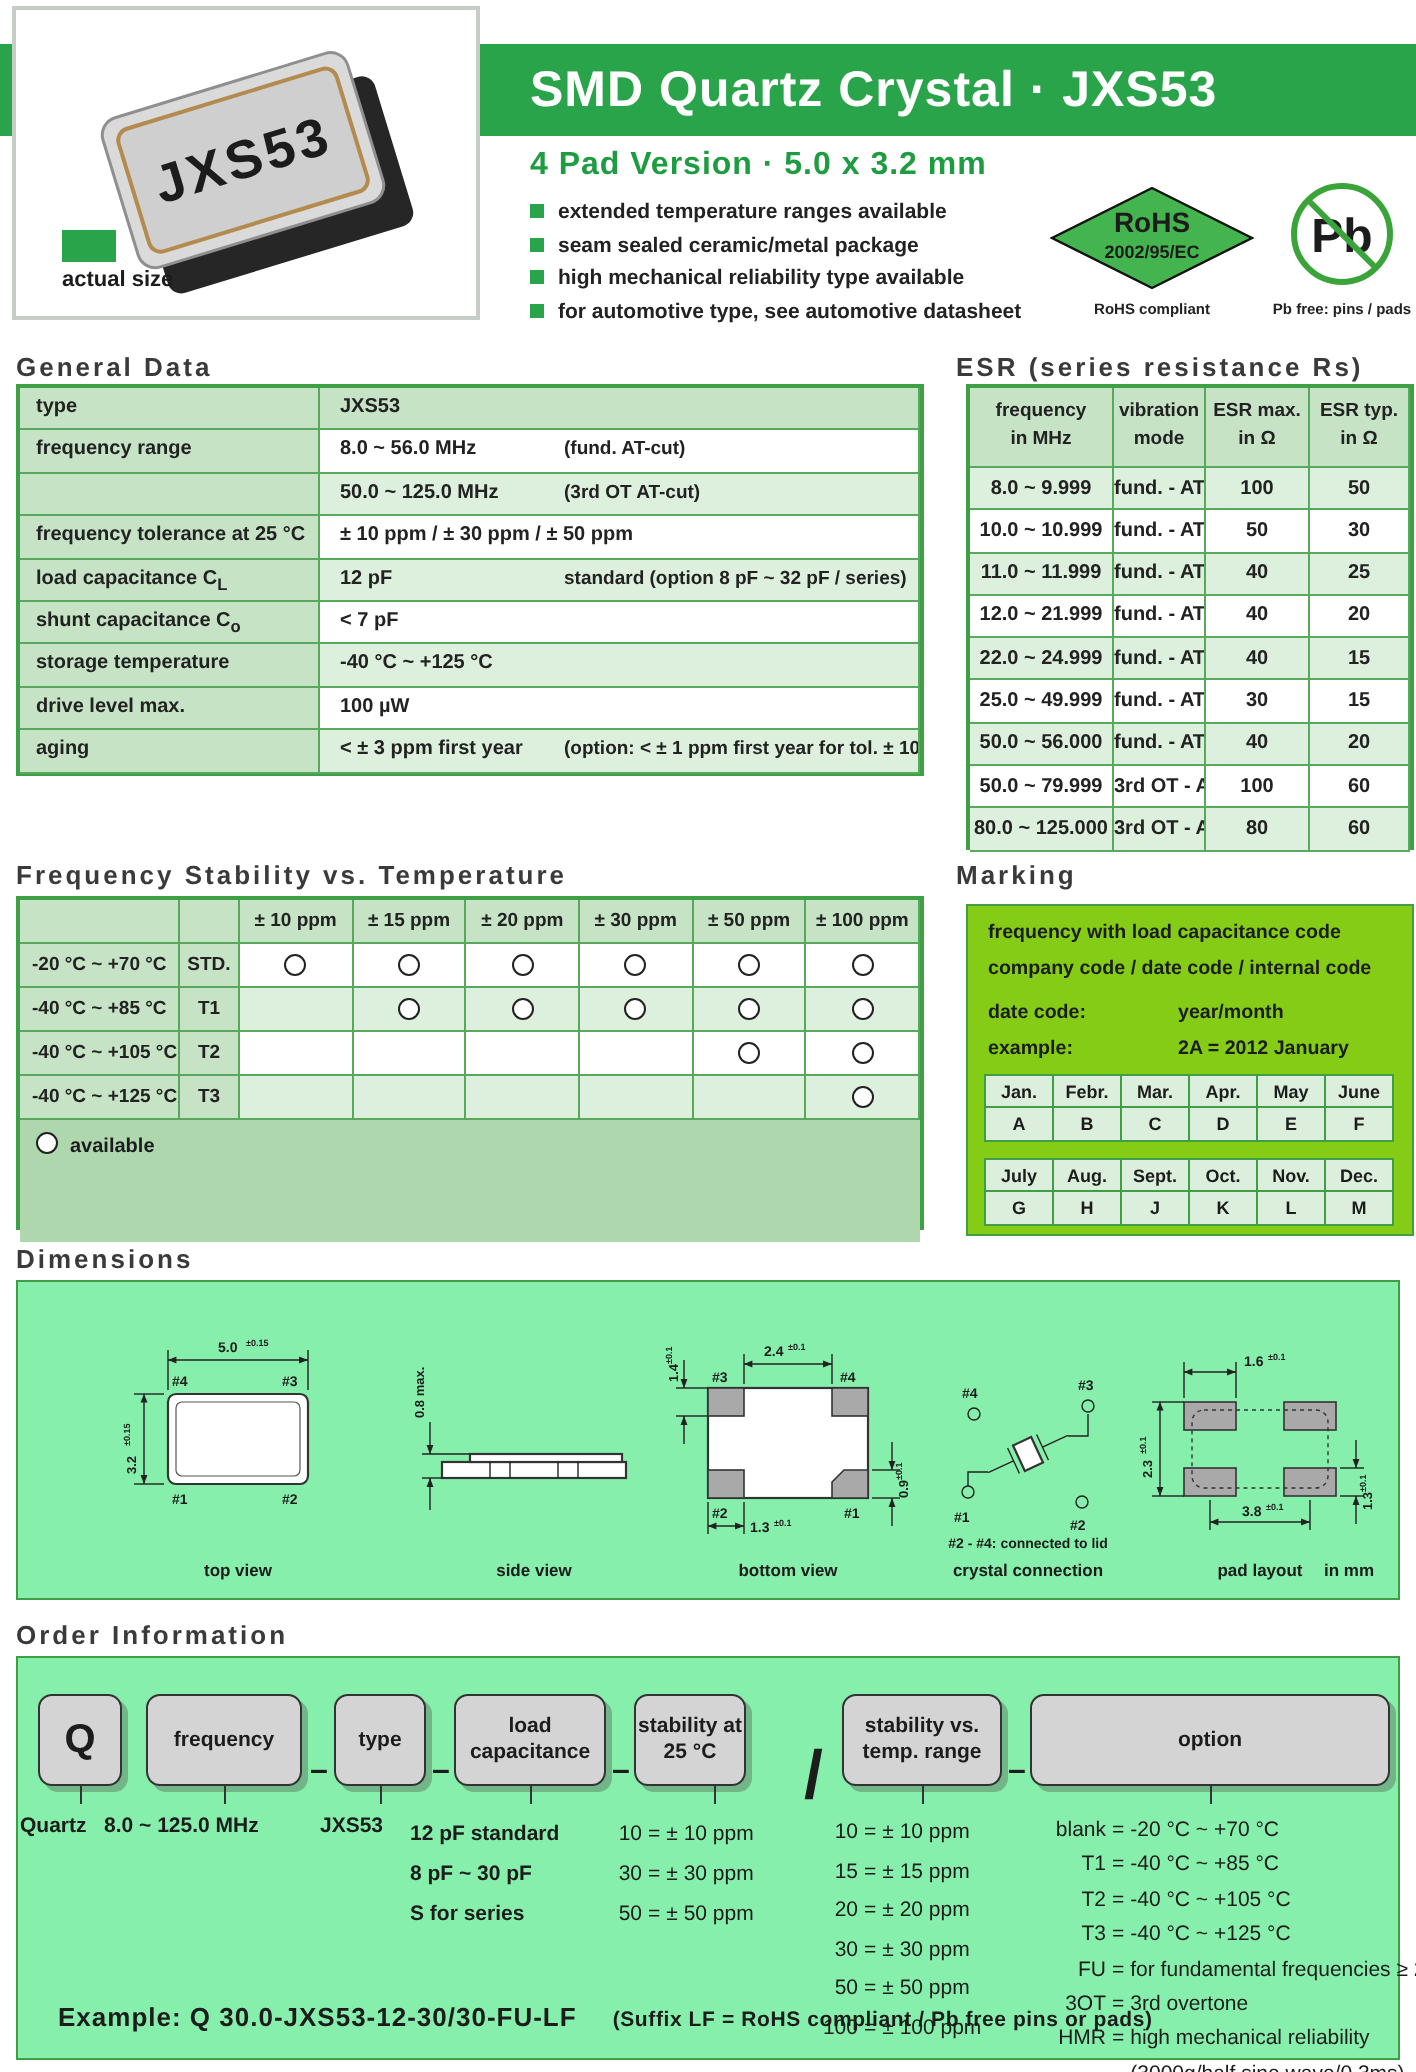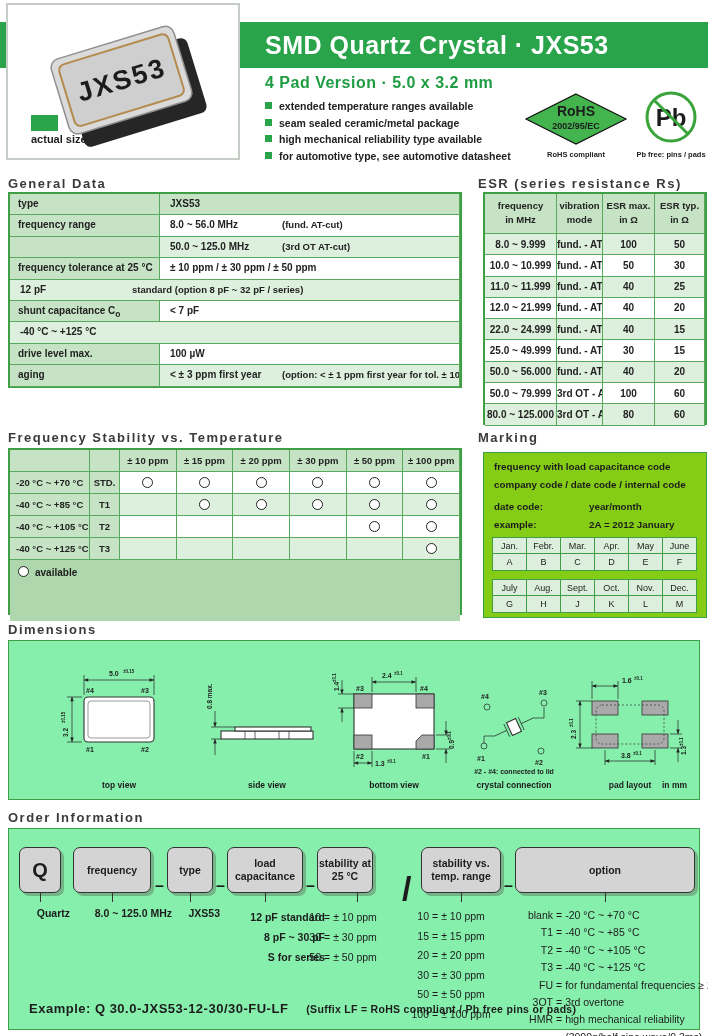--- a/index.html
+++ b/index.html
@@ -40,37 +40,37 @@
   .sc{flex:1;text-align:center;padding-top:5px}
   .circ{display:inline-block;width:9px;height:9px;border:1.4px solid #222;border-radius:50%;background:#fff}
   .st-leg{height:55px;background:#aed7ae;padding:6px 0 0 8px;font-size:10px;font-weight:bold}
   .st-leg .circ{margin-right:6px;vertical-align:-1px}
   
   .markbox{position:absolute;left:483px;top:452px;width:224px;height:166px;background:#84cc16;border:1.5px solid #3f9f44;box-sizing:border-box}
   .mk-line{position:absolute;left:10px;font-size:9.8px;font-weight:bold;white-space:nowrap}
   .mk-val{position:absolute;left:105px;font-size:9.8px;font-weight:bold;white-space:nowrap}
   .mtbl{position:absolute;left:8px;width:205px;border:1px solid #3f9f44;box-sizing:border-box}
   .mrow{display:flex}
-  .mcell{flex:1;height:16px;border-right:1px solid #3f9f44;border-bottom:1px solid #3f9f44;text-align:center;font-size:9px;font-weight:normal;padding-top:2.5px;box-sizing:border-box;background:#dcefdc}
+  .mcell{flex:1;height:16px;border-right:1px solid #3f9f44;border-bottom:1px solid #3f9f44;text-align:center;font-size:9px;font-weight:bold;padding-top:2.5px;box-sizing:border-box;background:#dcefdc}
   .mrow .mcell:last-child{border-right:none}
   .mrow:last-child .mcell{border-bottom:none}
   
   .bigbox{position:absolute;background:#86efac;border:1.5px solid #3f9f44;box-sizing:border-box}
   svg .d{stroke:#222;stroke-width:0.7;fill:none}
   svg .o{stroke:#333;stroke-width:1.1;fill:#fff}
   svg .oi{stroke:#555;stroke-width:0.6;fill:none}
   svg .p{fill:#a9a9a9;stroke:#333;stroke-width:0.8}
   svg text{fill:#1c1c1c;font-weight:bold}
   .t7{font-size:7px}.t65{font-size:6.5px}.t45{font-size:4.5px}.cap{font-size:8.5px}
   
   .obox{position:absolute;height:46px;background:#d4d4d4;border:1px solid #333;border-radius:7px;box-shadow:3px 3px 0 rgba(90,110,90,.45);display:flex;flex-direction:column;align-items:center;justify-content:center;font-size:10.5px;font-weight:bold;box-sizing:border-box;text-align:center;line-height:13px}
   .dash{position:absolute;top:48px;font-size:16px;font-weight:bold}
   .slash{position:absolute;top:40px;font-size:34px;font-weight:bold}
   .conn{position:absolute;width:1px;height:9px;background:#333}
-  .ulabel{position:absolute;font-size:10.5px;font-weight:bold;text-align:right;white-space:nowrap}
+  .ulabel{position:absolute;font-size:10.5px;font-weight:bold;text-align:left;white-space:nowrap}
   .ol{position:absolute;font-size:10.5px;font-weight:normal}
   .ol-line{display:flex;white-space:nowrap}
   .ol-k{text-align:right}
   .ol-eq{margin:0 3px}
   .ex{position:absolute;left:20px;top:172px;display:flex;align-items:baseline;white-space:nowrap}
   .ex-main{font-size:13px;font-weight:bold;letter-spacing:.5px}
   .ex-note{font-size:10.5px;font-weight:bold;margin-left:18px;letter-spacing:.3px}
 </style>
 </head>
 <body>
@@ -141,27 +141,29 @@
       </div>
     <div class="row gd-row">
         <div class="cell gd-l md"><span></span><sub></sub></div>
         <div class="cell gd-v lt"><span>50.0 ~ 125.0 MHz</span><span class="gd-note">(3rd OT AT-cut)</span></div>
       </div>
     <div class="row gd-row">
         <div class="cell gd-l md"><span>frequency tolerance at 25 °C</span><sub></sub></div>
         <div class="cell gd-v wh"><span>± 10 ppm / ± 30 ppm / ± 50 ppm</span><span class="gd-note"></span></div>
       </div>
     <div class="row gd-row">
+        <div class="cell gd-l md"><span>load capacitance C</span><sub>L</sub></div>
         <div class="cell gd-v lt"><span>12 pF</span><span class="gd-note">standard (option 8 pF ~ 32 pF / series)</span></div>
       </div>
     <div class="row gd-row">
         <div class="cell gd-l md"><span>shunt capacitance C</span><sub>o</sub></div>
         <div class="cell gd-v wh"><span>&lt; 7 pF</span><span class="gd-note"></span></div>
       </div>
     <div class="row gd-row">
+        <div class="cell gd-l md"><span>storage temperature</span><sub></sub></div>
         <div class="cell gd-v lt"><span>-40 °C ~ +125 °C</span><span class="gd-note"></span></div>
       </div>
     <div class="row gd-row">
         <div class="cell gd-l md"><span>drive level max.</span><sub></sub></div>
         <div class="cell gd-v wh"><span>100 µW</span><span class="gd-note"></span></div>
       </div>
     <div class="row gd-row">
         <div class="cell gd-l md"><span>aging</span><sub></sub></div>
         <div class="cell gd-v lt"><span>&lt; ± 3 ppm first year</span><span class="gd-note">(option: &lt; ± 1 ppm first year for tol. ± 10 ppm)</span></div>
       </div>

